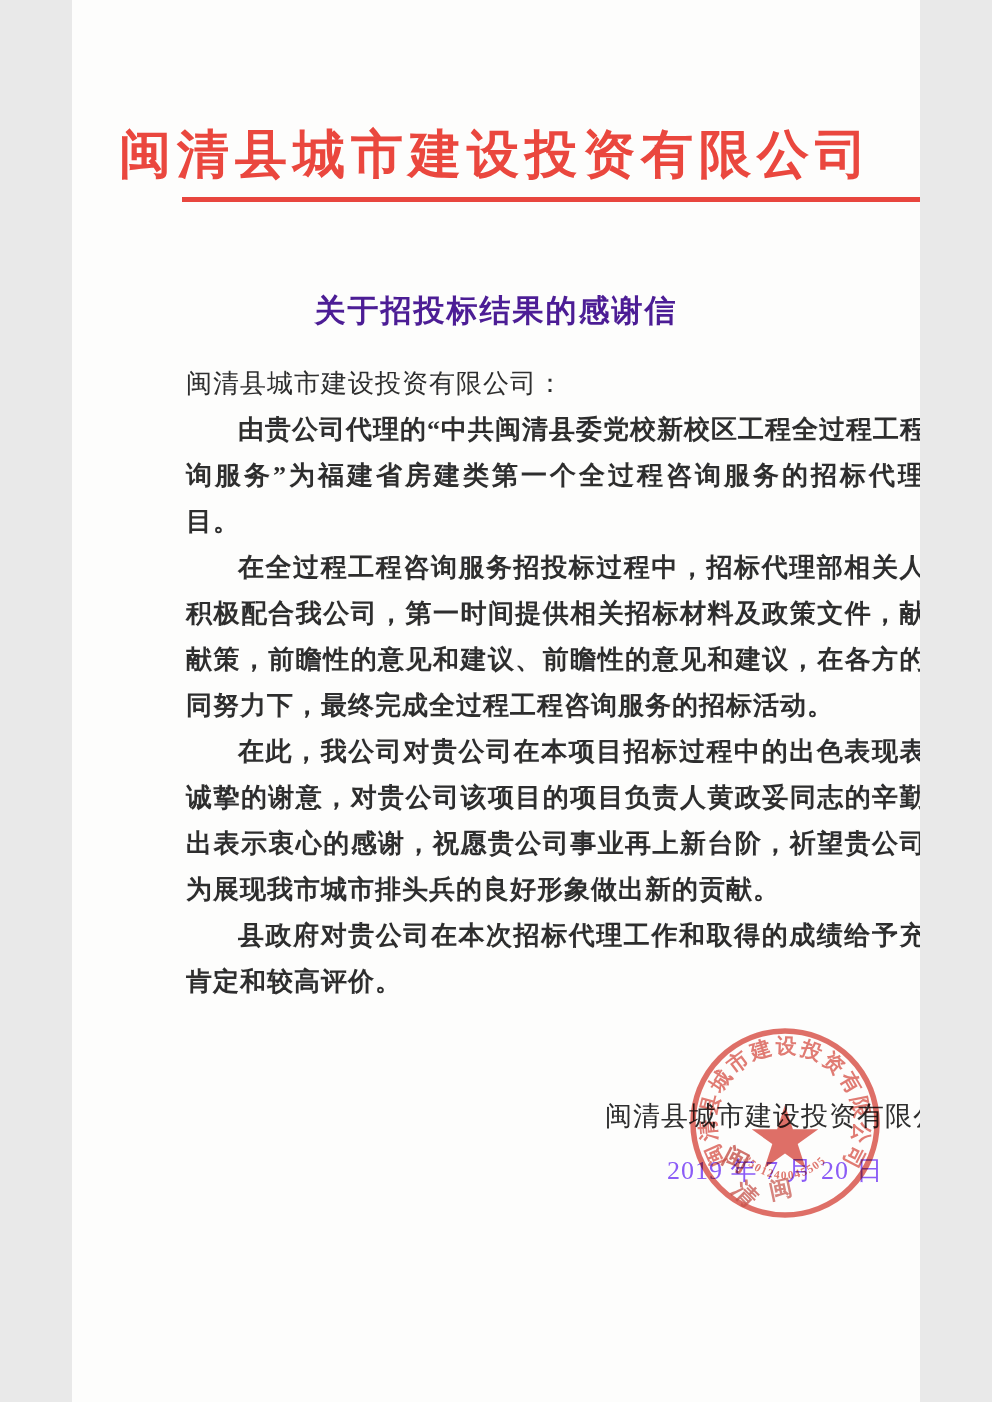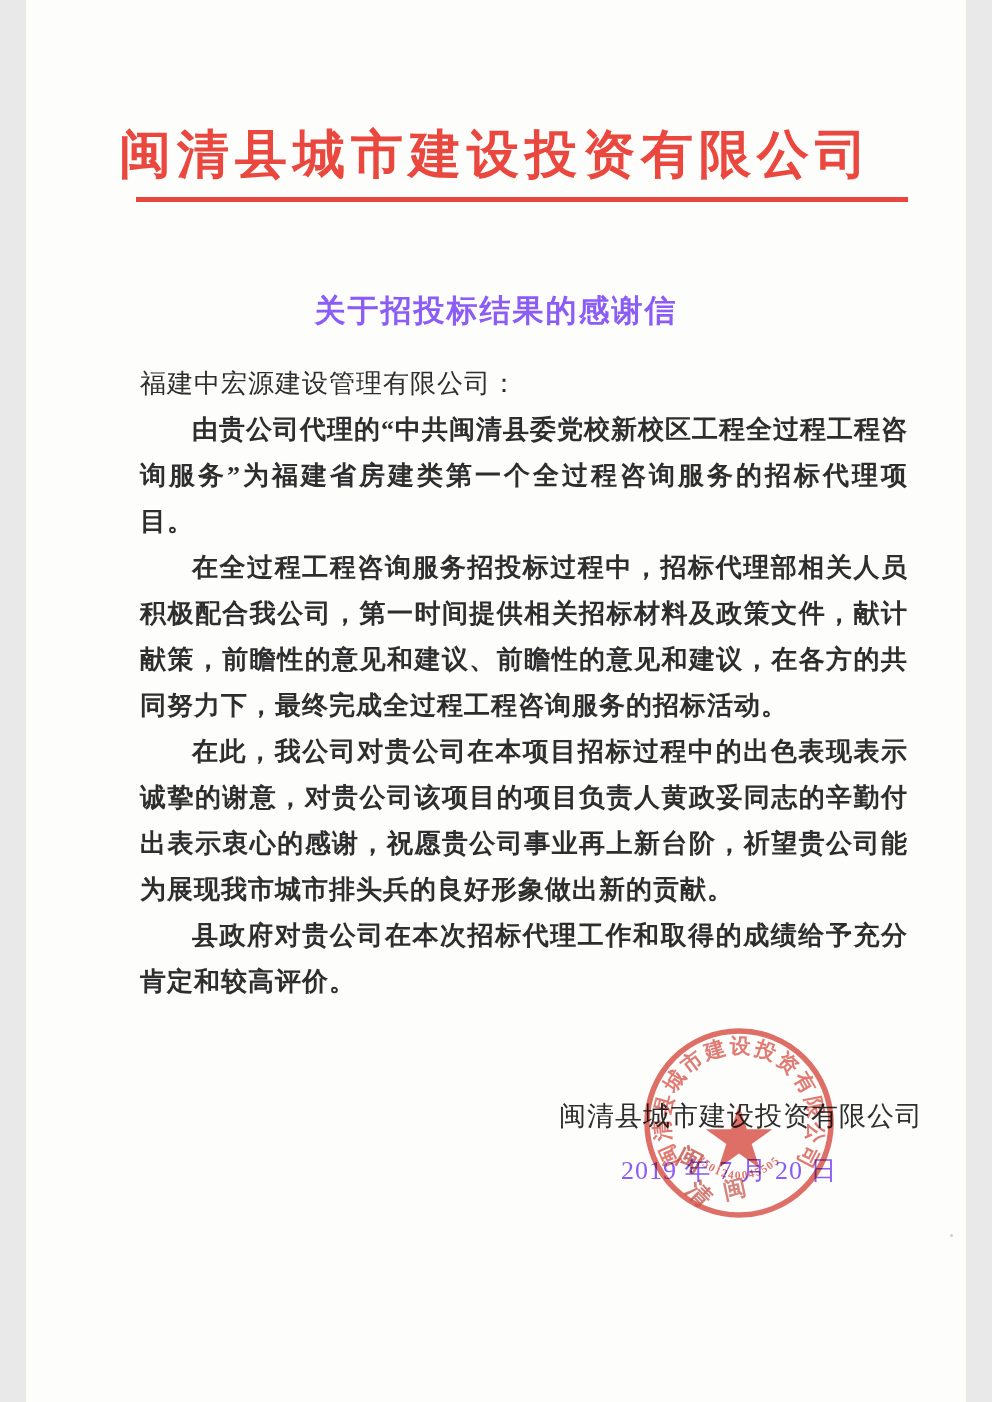--- a/index.html
+++ b/index.html
@@ -1,19 +1,19 @@
 <!DOCTYPE html>
 <html><head>
 <meta charset="utf-8">
 <style>
   * { margin:0; padding:0; box-sizing:border-box; }
   html,body { background:#e9e9e9; }
   .page {
     position:relative;
-    width:940px; height:1402px;
+    width:848px; height:1402px;
     margin:0 auto;
     background:#fdfdfc;
     overflow:hidden;
     font-family:"Liberation Serif", serif;
   }
   .letterhead {
     position:absolute; top:120px; left:0; width:100%;
     text-align:center;
     font-size:52px; font-weight:bold;
     letter-spacing:6px;
@@ -23,21 +23,21 @@
   .red-rule {
     position:absolute; top:197px; left:110px;
     width:772px; height:5px;
     background:#e8463e;
   }
   .doc-title {
     position:absolute; top:290px; left:0; width:100%;
     text-align:center;
     font-size:31px; font-weight:bold;
     letter-spacing:2px;
-    color:#8b5cf6;
+    color:#4c1d95;
     font-family:"Liberation Sans", sans-serif;
   }
   .body-text {
     position:absolute; top:361px; left:114px;
     width:768px;
     font-size:26px; line-height:46px;
     color:#2e2e2e;
     text-align:justify;
     letter-spacing:1px;
   }
@@ -74,21 +74,21 @@
 
 <div class="page">
 
   <div class="letterhead">闽清县城市建设投资有限公司</div>
 
   <div class="red-rule"></div>
 
   <div class="doc-title">关于招投标结果的感谢信</div>
 
   <div class="body-text">
-    <p>福建中宏源建设管理有限公司：</p>
+    <p>闽清县城市建设投资有限公司：</p>
     <p class="indent">由贵公司代理的“中共闽清县委党校新校区工程全过程工程咨询服务”为福建省房建类第一个全过程咨询服务的招标代理项目。</p>
     <p class="indent">在全过程工程咨询服务招投标过程中，招标代理部相关人员积极配合我公司，第一时间提供相关招标材料及政策文件，献计献策，前瞻性的意见和建议、前瞻性的意见和建议，在各方的共同努力下，最终完成全过程工程咨询服务的招标活动。</p>
     <p class="indent">在此，我公司对贵公司在本项目招标过程中的出色表现表示诚挚的谢意，对贵公司该项目的项目负责人黄政妥同志的辛勤付出表示衷心的感谢，祝愿贵公司事业再上新台阶，祈望贵公司能为展现我市城市排头兵的良好形象做出新的贡献。</p>
     <p class="indent">县政府对贵公司在本次招标代理工作和取得的成绩给予充分肯定和较高评价。</p>
   </div>
 
   <div class="signature">闽清县城市建设投资有限公司</div>
 
   <div class="sign-date">2019 年 7 月 20 日</div>
 

